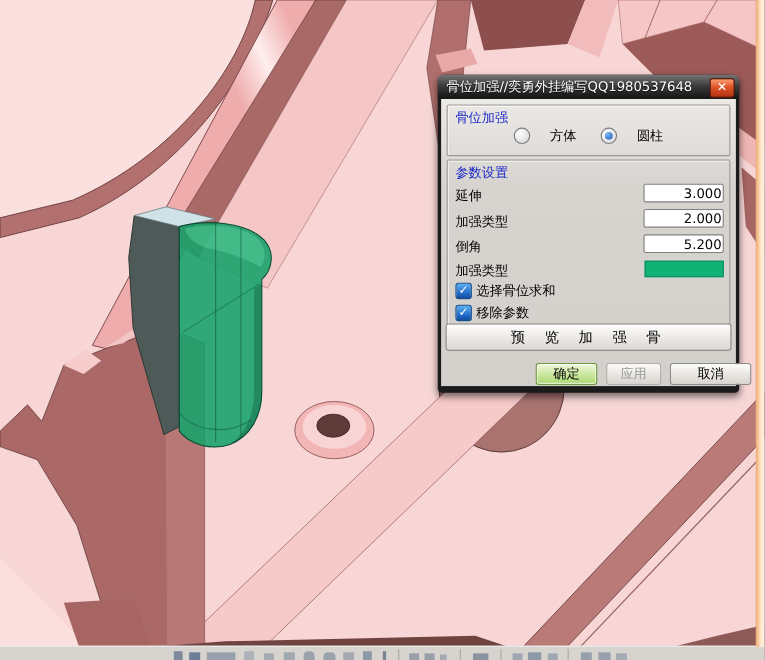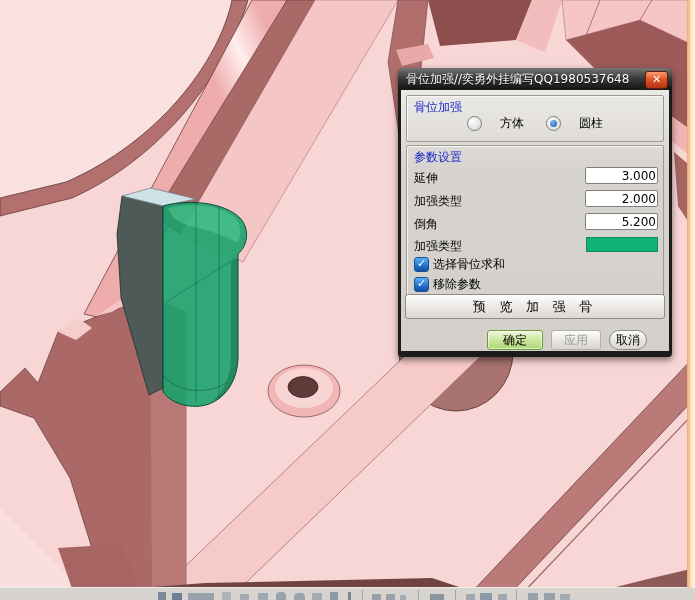--- a/index.html
+++ b/index.html
@@ -34,28 +34,28 @@
     background:#fff;font-family:"DejaVu Sans",sans-serif;font-size:12px;text-align:right;
     padding:0 1px 0 0;border-radius:2px;}
   .color-swatch{position:absolute;right:5px;width:70px;height:13px;background:#12b277;
     border:1px solid #0d8e5f;cursor:pointer;}
   .check-row{position:absolute;left:7px;display:flex;align-items:center;gap:4px;cursor:pointer;}
   .checkbox{width:13px;height:13px;border-radius:3px;border:1px solid #19508f;
     background:linear-gradient(#5cb0f2,#1e66c4 70%,#154f9e);color:#fff;font-size:11px;font-weight:bold;
     line-height:12px;text-align:center;}
   .preview-btn{position:absolute;left:4px;right:4px;top:204px;height:25px;
     background:linear-gradient(#fefefe,#e9e6e2 60%,#dcd8d3);border:1px solid #8c8c8c;border-radius:3px;
-    font-family:Liberation Sans, sans-serif;font-size:13px;letter-spacing:5px;cursor:pointer;}
+    font-family:Liberation Mono, monospace;font-size:13px;letter-spacing:5px;cursor:pointer;}
   .btn{position:absolute;top:240px;height:20px;border-radius:3px;font-family:"DejaVu Sans",sans-serif;
     font-size:12px;cursor:pointer;background:linear-gradient(#fdfdfd,#e6e3de 60%,#d9d5d0);
     border:1px solid #8c8c8c;}
   .btn-ok{left:86px;width:56px;background:linear-gradient(#eff8dd,#c8e69a 55%,#abd873);
     border:1px solid #70993f;box-shadow:inset 0 0 0 1px rgba(255,255,255,.6);}
   .btn-apply{left:150px;width:50px;color:#9a9a9a;border-color:#b3b0ab;}
-  .btn-cancel{left:208px;width:38px;border-radius:10px;}
+  .btn-cancel{left:208px;width:74px;}
 
   
   .bottom-toolbar{position:absolute;left:0;bottom:0;width:695px;height:12px;background:#d7d4cf;
     border-top:1px solid #efede9;}
   .tb-frag{position:absolute;bottom:0;background:#9fa6ae;opacity:.85;}
   .tb-sep{position:absolute;bottom:0;width:1px;height:10px;background:#aaa7a2;}
 
   
   .window-edge{position:absolute;right:0;top:0;width:8px;height:588px;
     background:linear-gradient(to right,#eda86f,#ffe9cc 60%,#fff3e2);}

